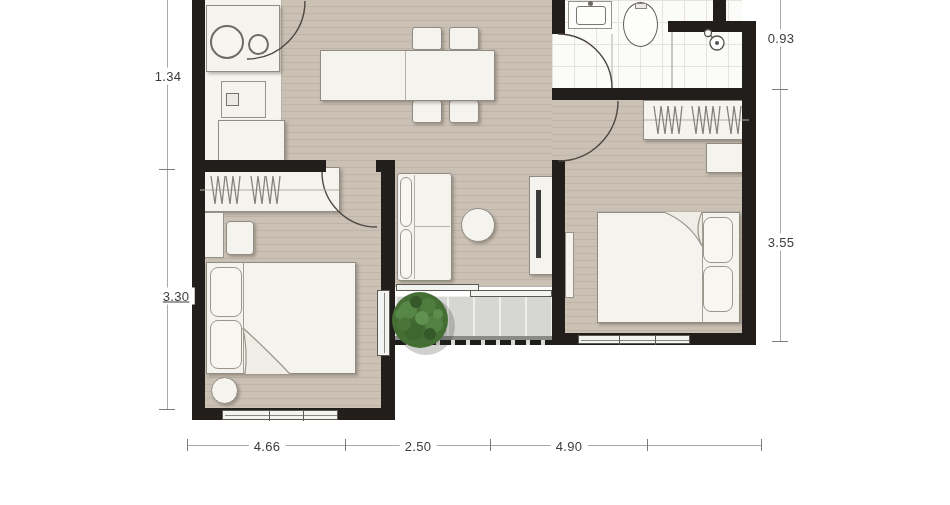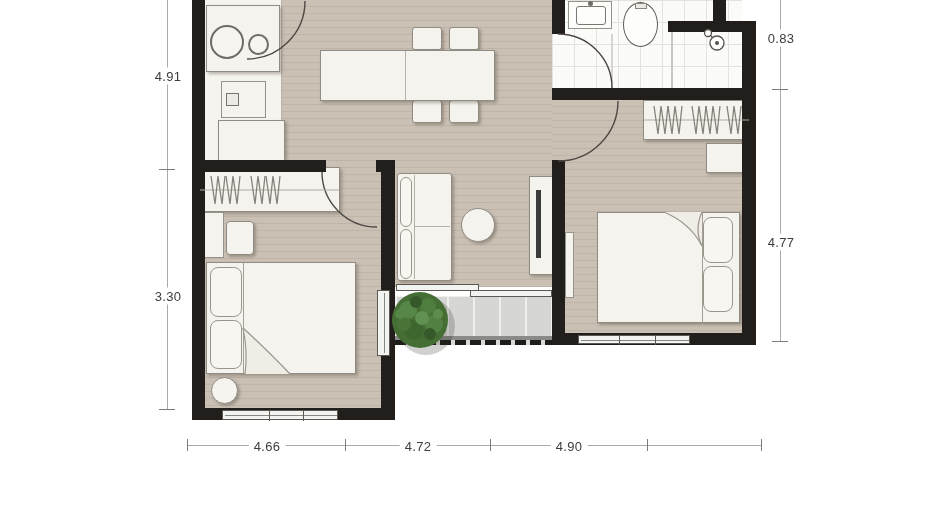--- a/index.html
+++ b/index.html
@@ -180,32 +180,32 @@
       <circle cx="708" cy="33" r="3.5" fill="#ffffff" stroke="#55524c" stroke-width="1.3"></circle>
       <line x1="710" y1="35" x2="714" y2="39" stroke="#55524c" stroke-width="1.3"></line>
       <circle cx="717" cy="43" r="7" fill="#ffffff" stroke="#55524c" stroke-width="1.3"></circle>
       <circle cx="717" cy="43" r="2" fill="#55524c"></circle>
     </g>
   </svg>
 
   <div class="dimline" style="left:167px;top:0;width:1px;height:410px;"></div>
   <div class="tick" style="left:159px;top:169px;width:16px;height:1px;"></div>
   <div class="tick" style="left:159px;top:409px;width:16px;height:1px;"></div>
-  <span class="dimlabel" style="left:168px;top:76px;">4.91</span>
-  <span class="dimlabel" style="left:168px;top:296px;">3.30</span>
+  <span class="dimlabel" style="left:168px;top:76px;">1.34</span>
+  <span class="dimlabel" style="left:176px;top:296px;text-decoration:underline;">3.30</span>
 
   <div class="dimline" style="left:780px;top:0;width:1px;height:342px;"></div>
   <div class="tick" style="left:772px;top:89px;width:16px;height:1px;"></div>
   <div class="tick" style="left:772px;top:341px;width:16px;height:1px;"></div>
-  <span class="dimlabel" style="left:781px;top:38px;">0.83</span>
-  <span class="dimlabel" style="left:781px;top:242px;">4.77</span>
+  <span class="dimlabel" style="left:781px;top:38px;">0.93</span>
+  <span class="dimlabel" style="left:781px;top:242px;">3.55</span>
 
   <div class="dimline" style="left:187px;top:445px;width:575px;height:1px;"></div>
   <div class="tick" style="left:187px;top:439px;width:1px;height:12px;"></div>
   <div class="tick" style="left:345px;top:439px;width:1px;height:12px;"></div>
   <div class="tick" style="left:490px;top:439px;width:1px;height:12px;"></div>
   <div class="tick" style="left:647px;top:439px;width:1px;height:12px;"></div>
   <div class="tick" style="left:761px;top:439px;width:1px;height:12px;"></div>
   <span class="dimlabel" style="left:267px;top:446px;">4.66</span>
-  <span class="dimlabel" style="left:418px;top:446px;">4.72</span>
+  <span class="dimlabel" style="left:418px;top:446px;">2.50</span>
   <span class="dimlabel" style="left:569px;top:446px;">4.90</span>
 
 </div>
 
 </body></html>

